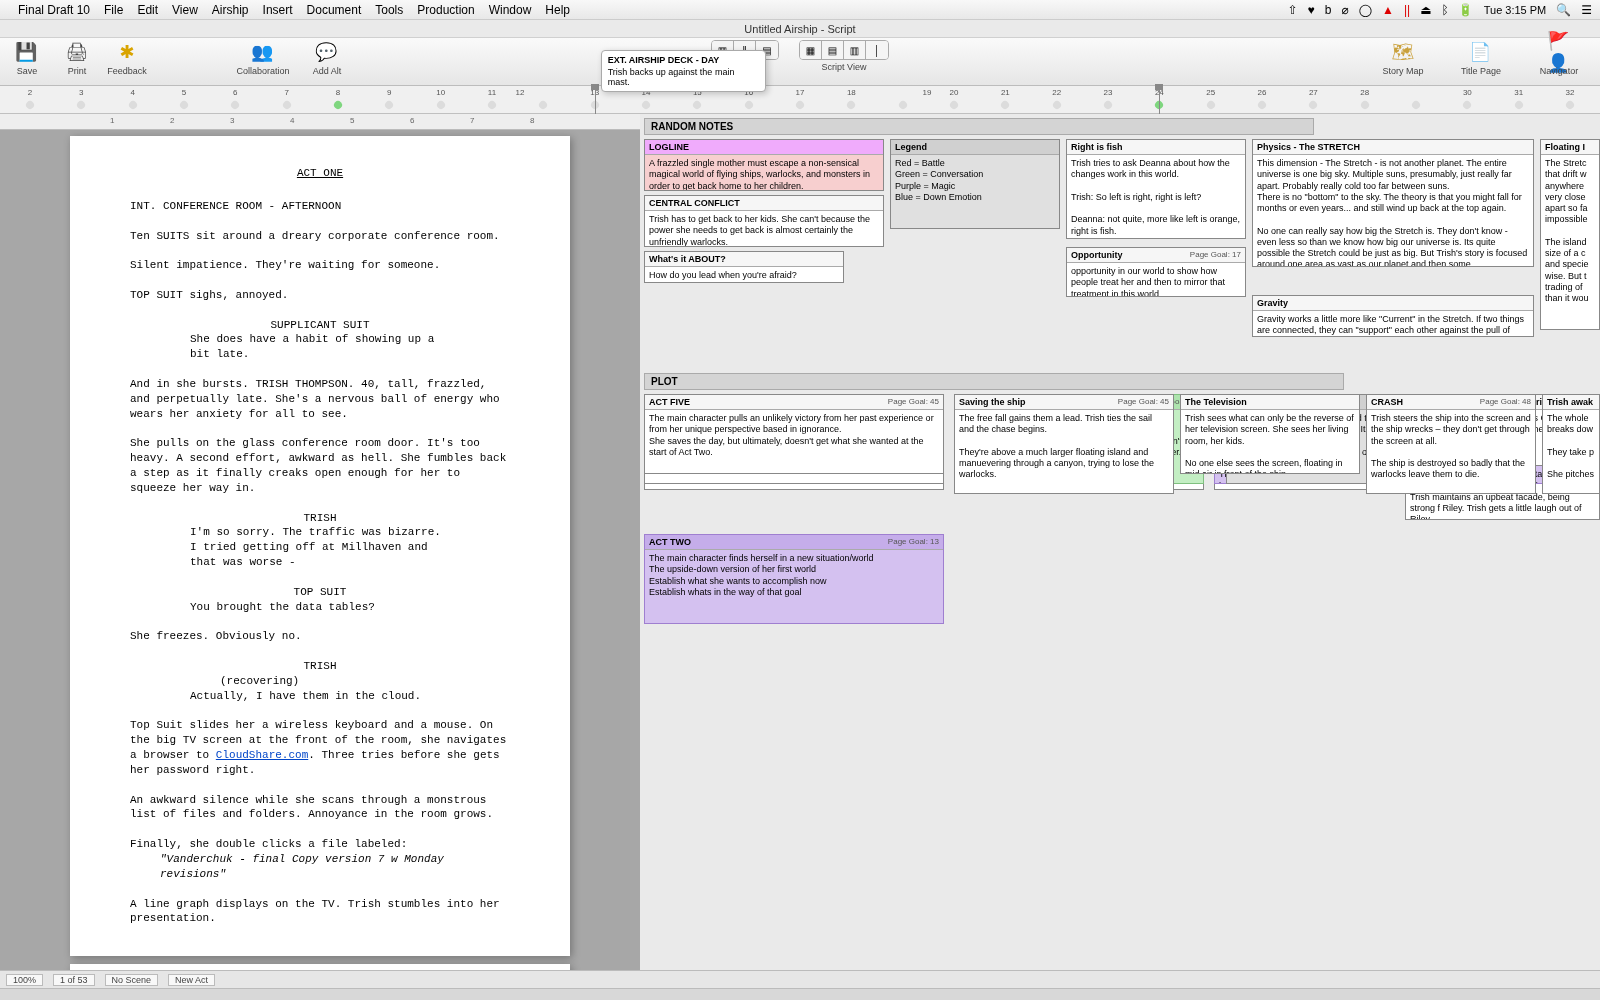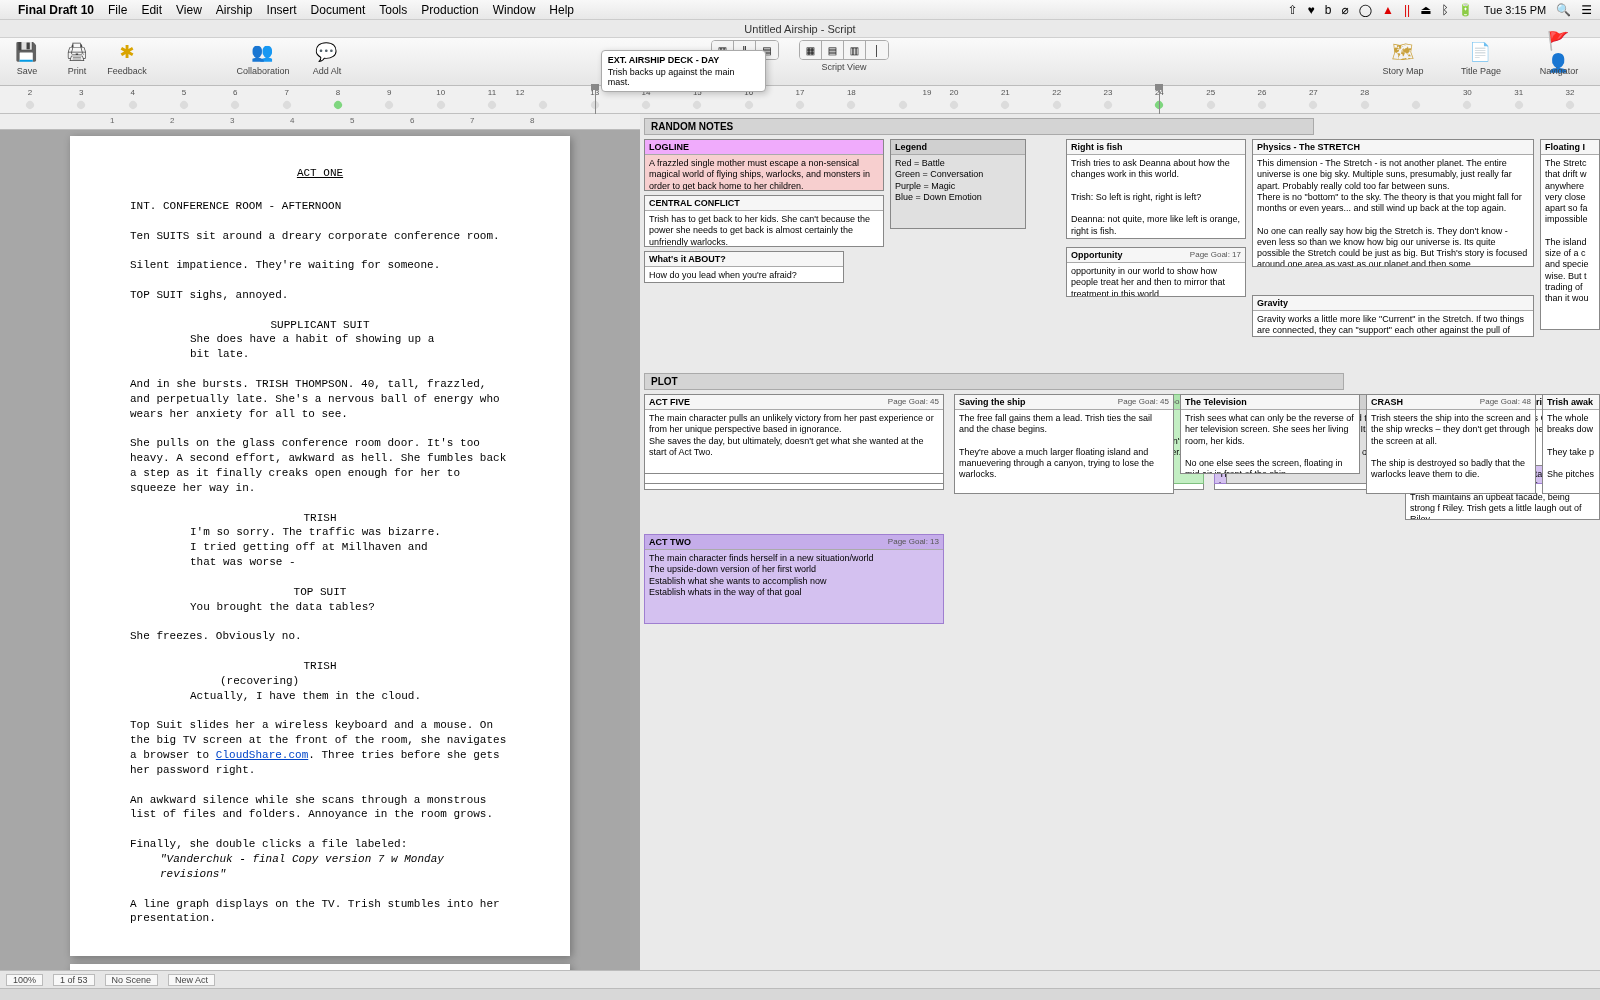--- a/index.html
+++ b/index.html
@@ -74,21 +74,21 @@
 .status-bar { height: 18px; background: #e6e6e6; border-top: 1px solid #bbb; display: flex; align-items: center; font-size: 9px; color: #444; padding: 0 6px; gap: 10px; }
 .status-bar .box { border: 1px solid #bbb; padding: 0 6px; background: #f8f8f8; }
 .element-bar { height: 28px; background: #d8d8d8; border-top: 1px solid #bbb; font-size: 8px; color: #555; padding: 0 6px; display: flex; gap: 6px; align-items: center; }
 
 </style>
 </head>
 <body>
 
 <div class="mac-menubar">
   <span class="apple"></span>
-  <span class="menu-item" style="font-weight:bold">Final Draft 10</span>
+  <span class="menu-item" style="font-weight:normal">Final Draft 10</span>
   <span class="menu-item">File</span>
   <span class="menu-item">Edit</span>
   <span class="menu-item">View</span>
   <span class="menu-item">Airship</span>
   <span class="menu-item">Insert</span>
   <span class="menu-item">Document</span>
   <span class="menu-item">Tools</span>
   <span class="menu-item">Production</span>
   <span class="menu-item">Window</span>
   <span class="menu-item">Help</span>
@@ -316,21 +316,21 @@
             <span>CENTRAL CONFLICT</span>
           </div>
           <div class="card-body">Trish has to get back to her kids. She can't because the power she needs to get back is almost certainly the unfriendly warlocks.</div>
         </div>
       <div class="card" style="left:4px;top:112px;width:200px;height:32px">
           <div class="card-title">
             <span>What's it ABOUT?</span>
           </div>
           <div class="card-body">How do you lead when you're afraid?</div>
         </div>
-      <div class="card grey" style="left:250px;top:0;width:136px;height:90px">
+      <div class="card grey" style="left:250px;top:0;width:170px;height:90px">
           <div class="card-title">
             <span>Legend</span>
           </div>
           <div class="card-body" style="white-space:pre-line">Red = Battle
 Green = Conversation
 Purple = Magic
 Blue = Down Emotion</div>
         </div>
       <div class="card" style="left:426px;top:0;width:180px;height:100px">
           <div class="card-title">

